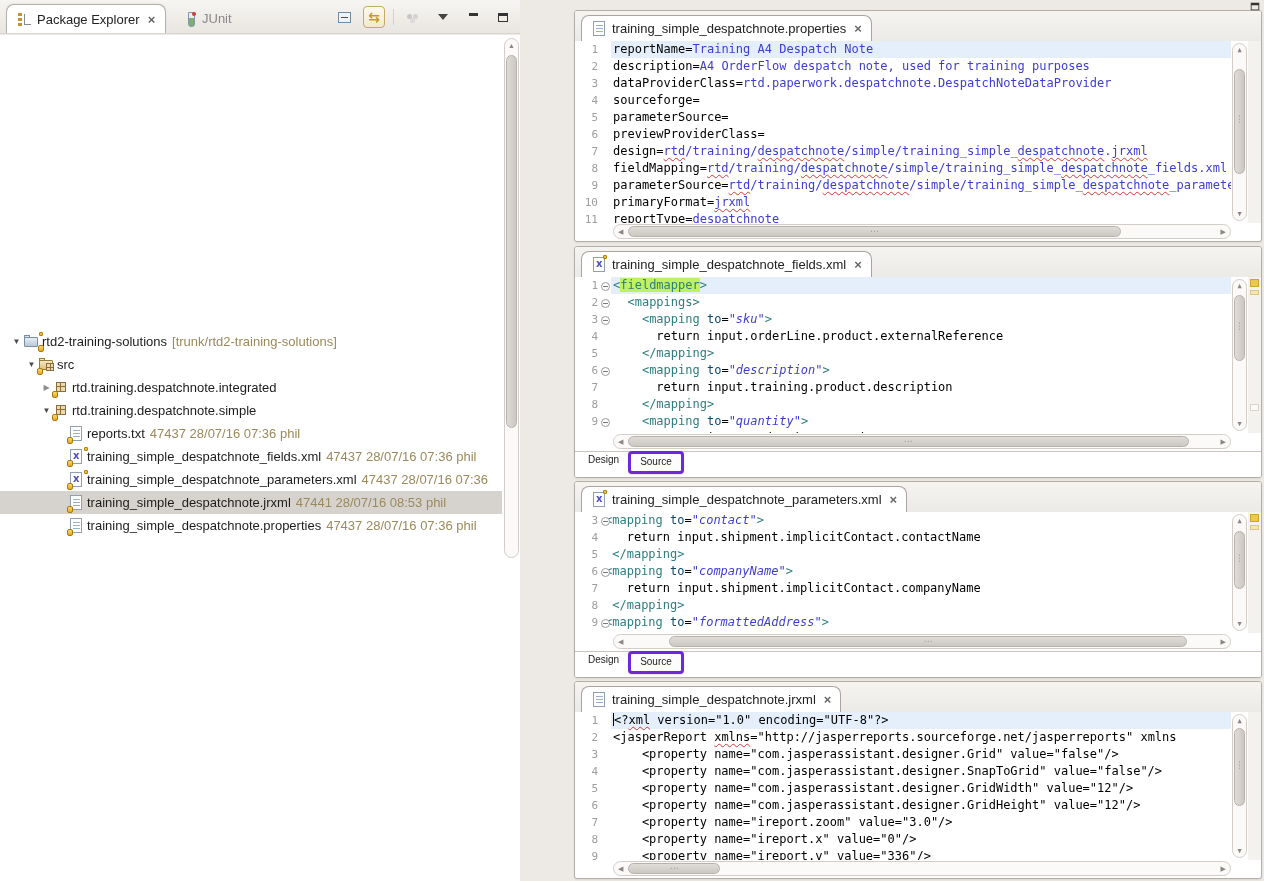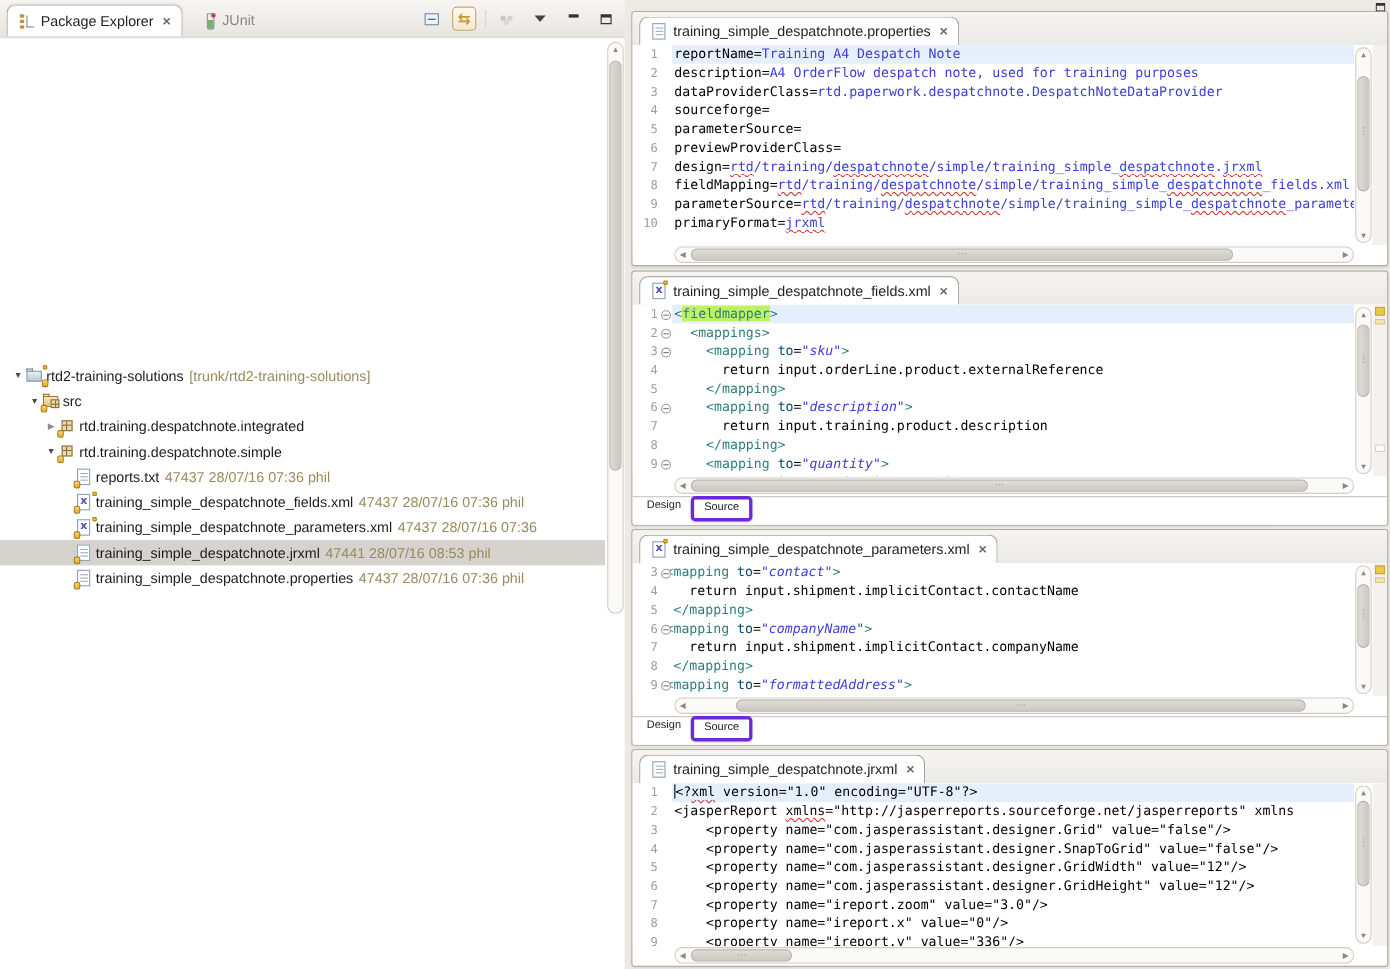--- a/index.html
+++ b/index.html
@@ -2,21 +2,21 @@
 <html><head>
 <meta charset="utf-8">
 <style>
   * { margin:0; padding:0; box-sizing:border-box; }
   html,body { width:1264px; height:881px; overflow:hidden; }
   body { font-family:"Liberation Sans","DejaVu Sans",sans-serif; background:#edeae6; color:#333; }
 
   .app { position:relative; width:1264px; height:881px; }
 
   
-  .left-panel { position:absolute; left:0; top:0; width:568px; height:881px; background:#edeae6; }
+  .left-panel { position:absolute; left:0; top:0; width:520px; height:881px; background:#edeae6; }
   .view-tabbar { position:relative; height:34px; background:linear-gradient(#f7f5f2,#e9e6e1); border-bottom:1px solid #d8d4cd; }
   .view-tab { position:absolute; bottom:0; height:29px; display:flex; align-items:center; gap:6px; padding:0 10px; font-size:13px; color:#888; }
   .view-tab.active { background:#fff; border:1px solid #b5b0a8; border-bottom:none; border-radius:8px 8px 0 0; color:#222; box-shadow:0 -1px 2px rgba(0,0,0,.06); }
   .tab-close { font-size:13px; color:#666; margin-left:2px; cursor:pointer; font-weight:bold; }
   .view-toolbar { position:absolute; right:6px; top:6px; display:flex; align-items:center; gap:8px; }
 
   .tbtn { width:22px; height:22px; display:flex; align-items:center; justify-content:center; position:relative; }
   .ic-collapseall { width:13px; height:11px; border:1px solid #6f8ba6; background:#eef3f8; position:relative; }
   .ic-collapseall::after { content:""; position:absolute; left:2px; top:4px; width:7px; height:1px; background:#35506b; }
   .tbtn.boxed { border:1px solid #c3a96b; border-radius:4px; background:linear-gradient(#fdf9ee,#f3e9cf); }
@@ -280,20 +280,21 @@
             <div class="cl hl"><span class="num">1</span><span class="foldc"></span><span class="ctext"><span class="tk">reportName=</span><span class="tv">Training A4 Despatch Note</span></span></div>
             <div class="cl"><span class="num">2</span><span class="foldc"></span><span class="ctext"><span class="tk">description=</span><span class="tv">A4 OrderFlow despatch note, used for training purposes</span></span></div>
             <div class="cl"><span class="num">3</span><span class="foldc"></span><span class="ctext"><span class="tk">dataProviderClass=</span><span class="tv">rtd.paperwork.despatchnote.DespatchNoteDataProvider</span></span></div>
             <div class="cl"><span class="num">4</span><span class="foldc"></span><span class="ctext"><span class="tk">sourceforge=</span></span></div>
             <div class="cl"><span class="num">5</span><span class="foldc"></span><span class="ctext"><span class="tk">parameterSource=</span></span></div>
             <div class="cl"><span class="num">6</span><span class="foldc"></span><span class="ctext"><span class="tk">previewProviderClass=</span></span></div>
             <div class="cl"><span class="num">7</span><span class="foldc"></span><span class="ctext"><span class="tk">design=</span><span class="tv squig">rtd</span><span class="tv">/training/</span><span class="tv squig">despatchnote</span><span class="tv">/simple/training_simple_</span><span class="tv squig">despatchnote</span><span class="tv">.</span><span class="tv squig">jrxml</span></span></div>
             <div class="cl"><span class="num">8</span><span class="foldc"></span><span class="ctext"><span class="tk">fieldMapping=</span><span class="tv squig">rtd</span><span class="tv">/training/</span><span class="tv squig">despatchnote</span><span class="tv">/simple/training_simple_</span><span class="tv squig">despatchnote</span><span class="tv">_fields.xml</span></span></div>
             <div class="cl"><span class="num">9</span><span class="foldc"></span><span class="ctext"><span class="tk">parameterSource=</span><span class="tv squig">rtd</span><span class="tv">/training/</span><span class="tv squig">despatchnote</span><span class="tv">/simple/training_simple_</span><span class="tv squig">despatchnote</span><span class="tv">_parameters.xml</span></span></div>
             <div class="cl"><span class="num">10</span><span class="foldc"></span><span class="ctext"><span class="tk">primaryFormat=</span><span class="tv squig">jrxml</span></span></div>
+            <div class="cl"><span class="num">11</span><span class="foldc"></span><span class="ctext"><span class="tk">reportType=</span><span class="tv squig">despatchnote</span></span></div>
           </div>
         <div class="vsb">
           <span class="sb-arrow" style="top:2px">▲</span>
           <span class="thumb" style="top:14%; height:60%"></span>
           <span class="sb-arrow" style="bottom:2px">▼</span>
         </div>
         <div class="ruler"></div>
       </div>
       <div class="hsb">
         <span class="sb-arrow l">◀</span>

